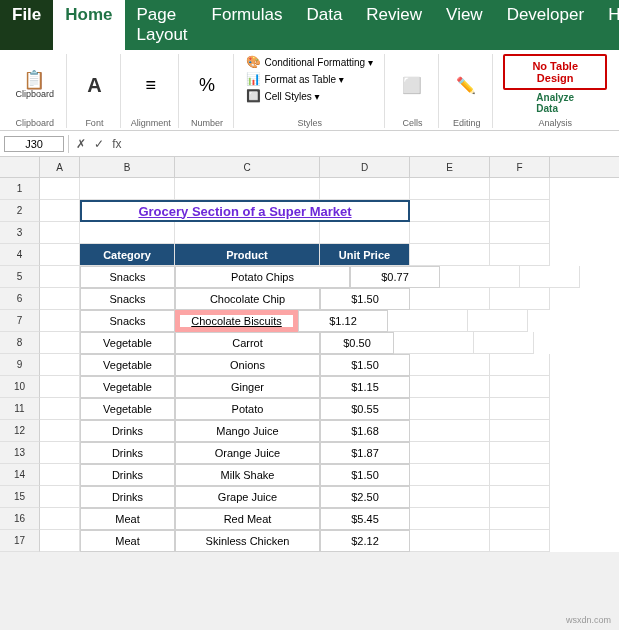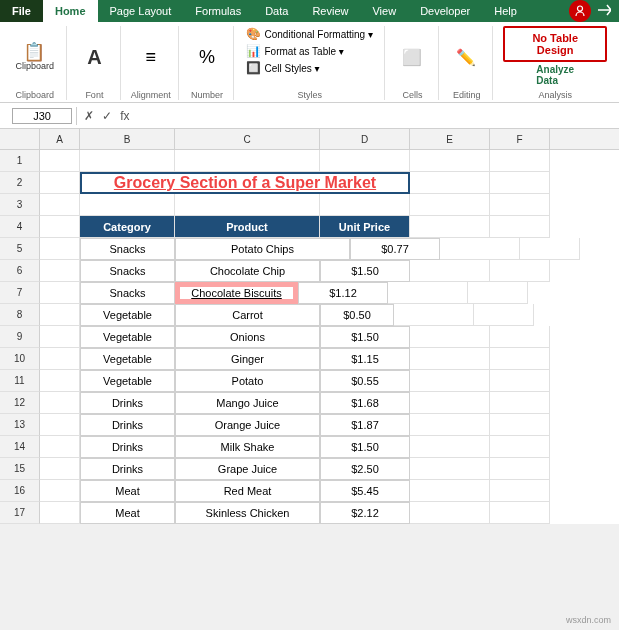--- a/index.html
+++ b/index.html
@@ -1,21 +1,21 @@
 <!DOCTYPE html>
 <html><head>
   <meta charset="utf-8">
   <style>
     * { margin: 0; padding: 0; box-sizing: border-box; }
     body { font-family: 'Segoe UI', Arial, sans-serif; font-size: 11px; background: #f0f0f0; width: 619px; height: 630px; overflow: hidden; }
 
     
     .ribbon { background: #fff; border-bottom: 1px solid #d0d0d0; }
     .ribbon-tabs { display: flex; background: #217346; }
-    .ribbon-tab { padding: 5px 12px; color: #fff; font-size: 11px; cursor: pointer; }
+    .ribbon-tab { padding: 5px 12px; color: #fff; font-size: 17px; cursor: pointer; }
     .ribbon-tab.active { background: #fff; color: #217346; font-weight: bold; }
 
     .ribbon-body { background: #fff; display: flex; align-items: stretch; padding: 4px 4px 2px 4px; gap: 2px; }
     .ribbon-group { display: flex; flex-direction: column; align-items: center; border-right: 1px solid #e0e0e0; padding: 0 8px 0 8px; min-width: 50px; position: relative; }
     .ribbon-group-label { font-size: 9px; color: #666; margin-top: auto; padding-top: 2px; text-align: center; white-space: nowrap; }
     .ribbon-group-content { display: flex; align-items: center; gap: 4px; flex: 1; }
     .ribbon-group-content.vertical { flex-direction: column; align-items: flex-start; gap: 1px; }
 
     .ribbon-btn { display: flex; flex-direction: column; align-items: center; padding: 2px 4px; cursor: pointer; border-radius: 2px; min-width: 36px; }
     .ribbon-btn .icon { font-size: 18px; line-height: 1; }
@@ -29,21 +29,21 @@
       padding: 4px 8px;
       cursor: pointer;
       background: #fff;
       border-radius: 2px;
     }
 
     .ribbon-small-btn { display: flex; align-items: center; gap: 3px; padding: 1px 4px; cursor: pointer; font-size: 10px; border-radius: 2px; white-space: nowrap; }
     .ribbon-small-btn .sm-icon { font-size: 12px; }
 
     
-    .formula-bar { display: flex; align-items: center; background: #fff; border-bottom: 1px solid #d0d0d0; padding: 2px 12px; gap: 4px; height: 26px; }
+    .formula-bar { display: flex; align-items: center; background: #fff; border-bottom: 1px solid #d0d0d0; padding: 2px 4px; gap: 4px; height: 26px; }
     .cell-ref { width: 60px; border: 1px solid #aaa; padding: 1px 4px; font-size: 11px; text-align: center; }
     .formula-divider { width: 1px; background: #ccc; height: 18px; }
     .formula-actions { display: flex; gap: 2px; }
     .formula-action { cursor: pointer; padding: 1px 3px; font-size: 12px; color: #555; }
     .formula-input { flex: 1; border: none; outline: none; font-size: 11px; padding: 1px 4px; }
 
     
     .spreadsheet { background: #fff; overflow: hidden; }
     .col-headers { display: flex; background: #f2f2f2; border-bottom: 1px solid #d0d0d0; }
     .row-header-cell { width: 40px; min-width: 40px; height: 20px; border-right: 1px solid #d0d0d0; background: #f2f2f2; display: flex; align-items: center; justify-content: center; font-size: 10px; color: #333; }
@@ -232,21 +232,21 @@
         <div class="grid-cell" style="width:40px;"></div>
         <div class="grid-cell" style="width:95px;"></div>
         <div class="grid-cell" style="width:145px;"></div>
         <div class="grid-cell" style="width:90px;"></div>
         <div class="grid-cell" style="width:80px;"></div>
         <div class="grid-cell" style="width:60px;"></div>
       </div>
 
       <div class="grid-row">
         <div class="grid-cell" style="width:40px;"></div>
-        <div class="grid-cell title-cell" style="width:330px; border:2px solid #1f4e79; font-size:16px; font-weight:bold; text-decoration:underline; color:#ef4444; justify-content:center;">Grocery Section of  a Super Market</div>
+        <div class="grid-cell title-cell" style="width:330px; border:2px solid #1f4e79; font-size:13px; font-weight:bold; text-decoration:underline; color:#6d28d9; justify-content:center;">Grocery Section of  a Super Market</div>
         <div class="grid-cell" style="width:80px;"></div>
         <div class="grid-cell" style="width:60px;"></div>
       </div>
 
       <div class="grid-row">
         <div class="grid-cell" style="width:40px;"></div>
         <div class="grid-cell" style="width:95px;"></div>
         <div class="grid-cell" style="width:145px;"></div>
         <div class="grid-cell" style="width:90px;"></div>
         <div class="grid-cell" style="width:80px;"></div>

